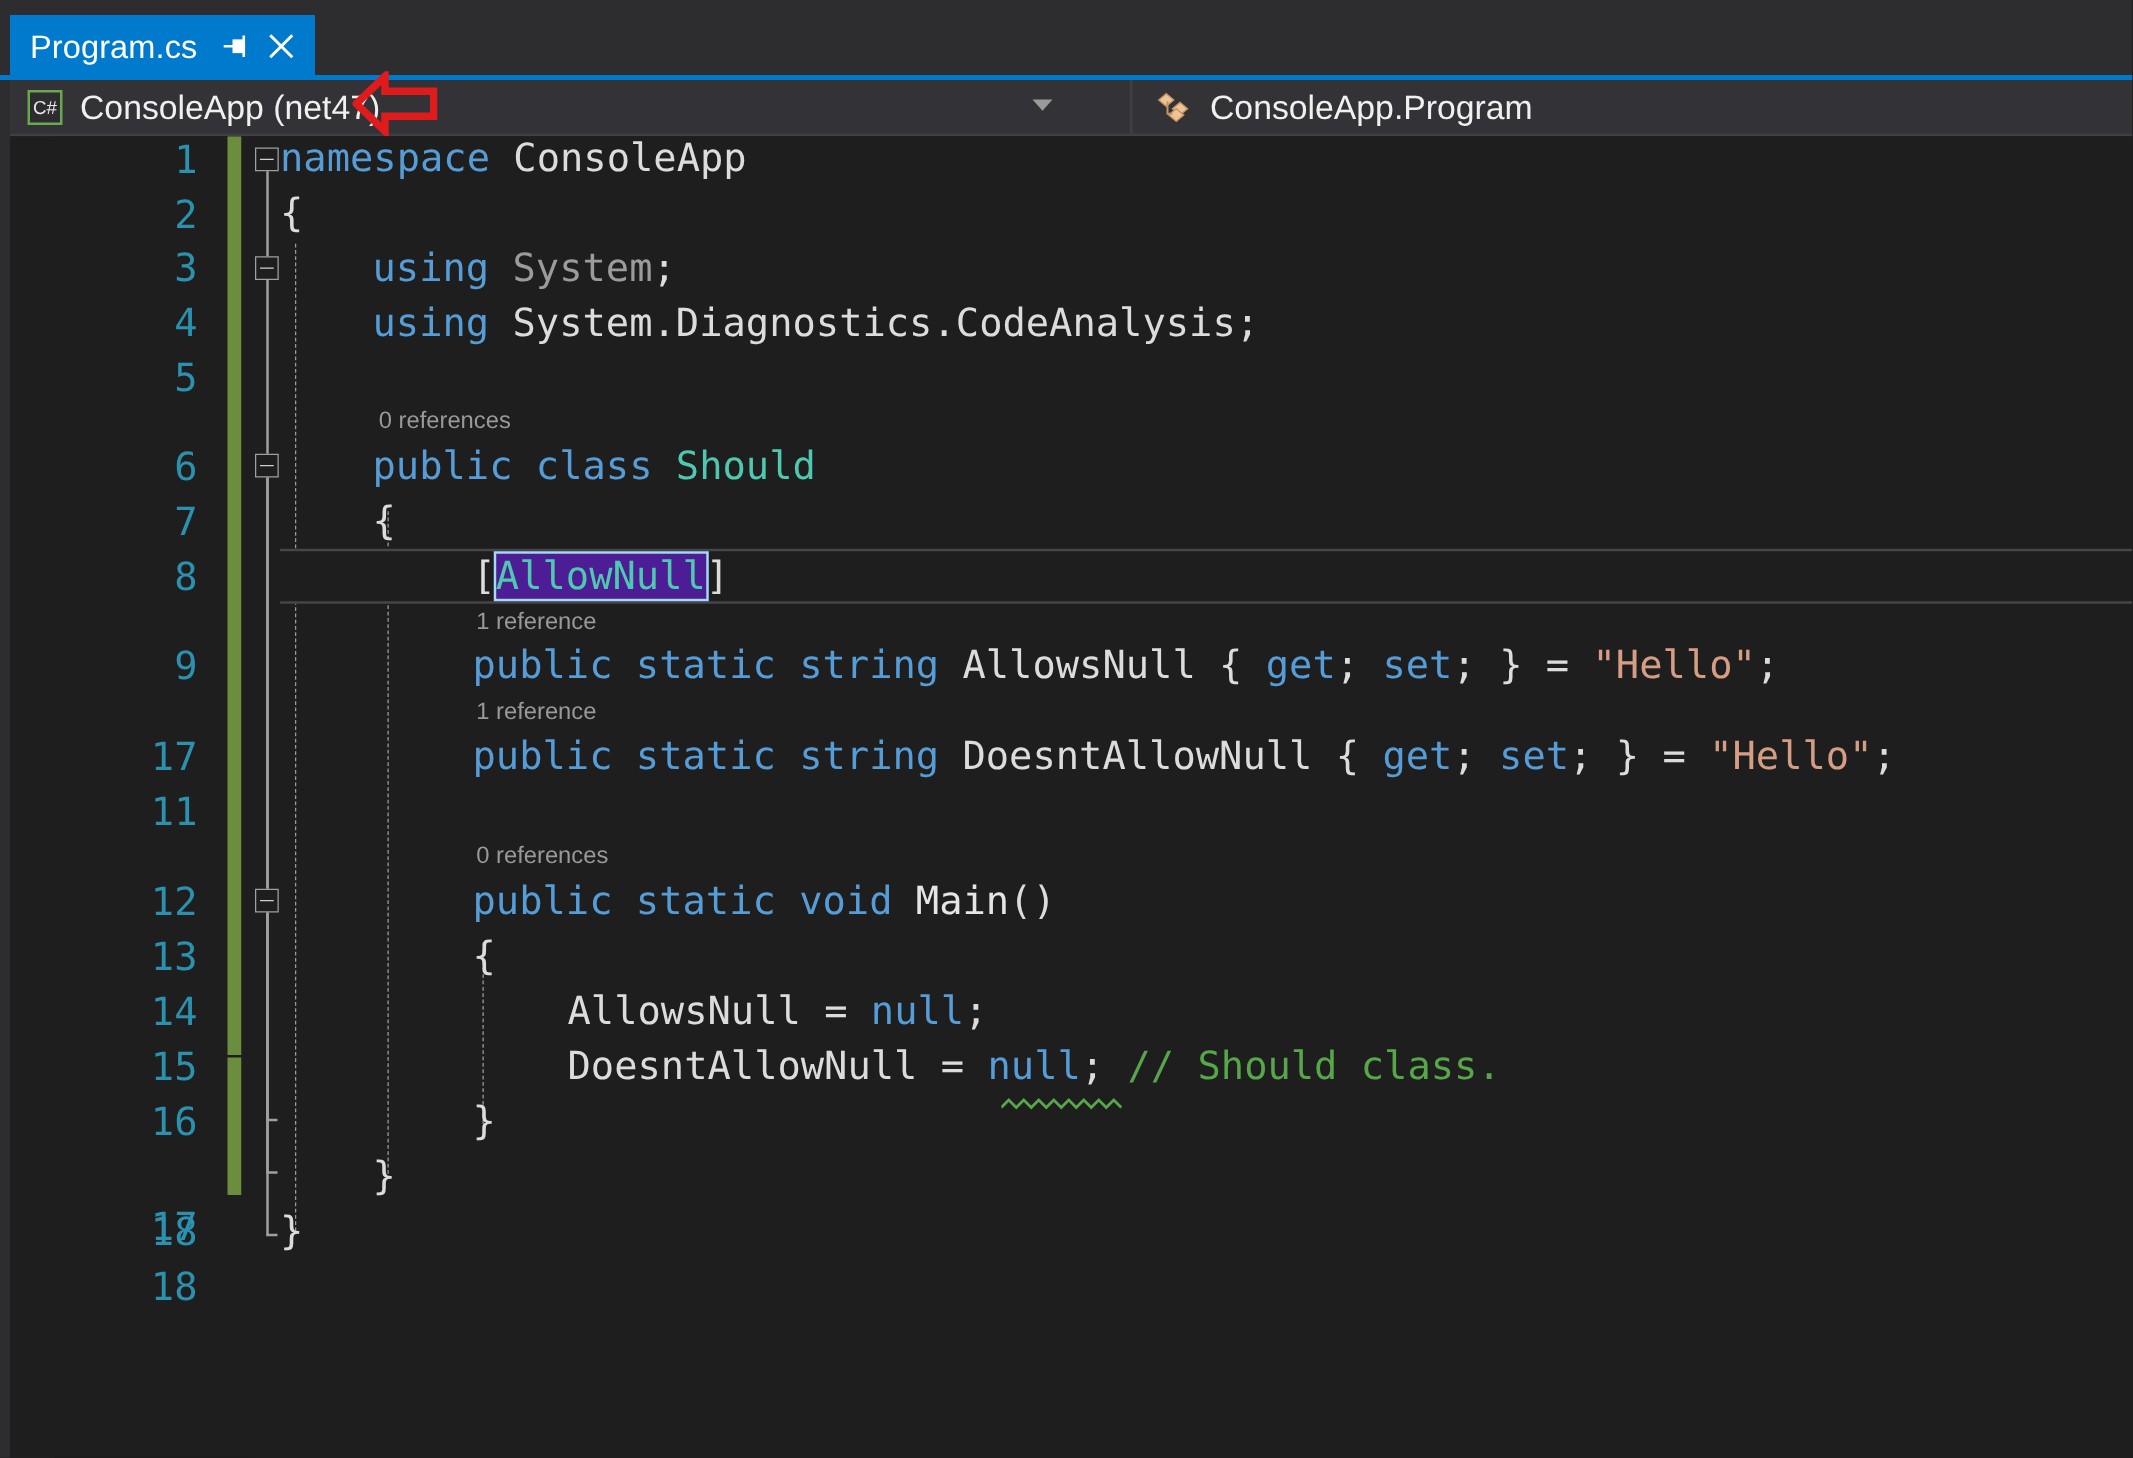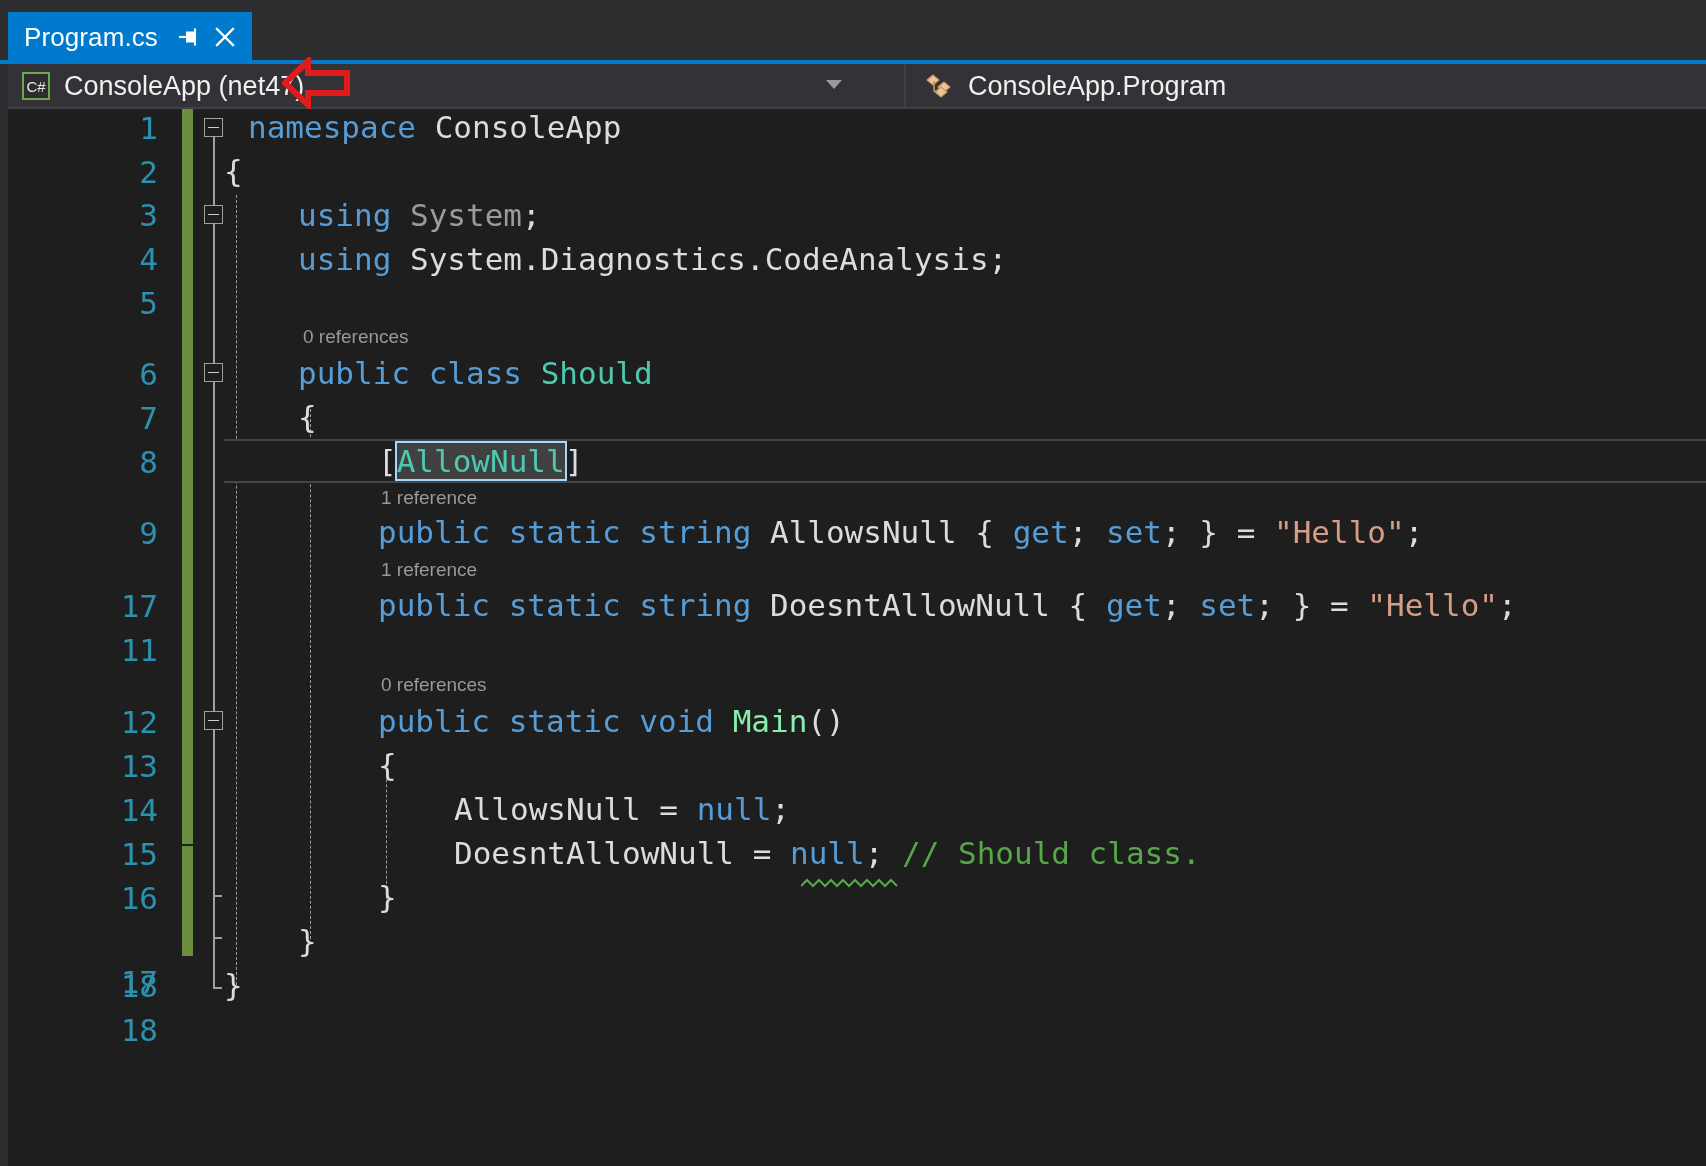--- a/index.html
+++ b/index.html
@@ -217,21 +217,21 @@
   .ident   { color: #dcdcdc; }
   .type    { color: #4ec9b0; }
   .str     { color: #d69d85; }
   .cmt     { color: #57a64a; }
   .brace   { color: #dcdcdc; }
   .punct   { color: #dcdcdc; }
   .gray    { color: #9b9b9b; }
 
   
   .sel {
-    background: #404040;
+    background: #4c1d95;
     outline: 2px solid #a6d8ff;
     color: #4ec9b0;
   }
 
   
   .squiggle {
     position: absolute;
     height: 12px;
   }
 
@@ -356,39 +356,39 @@
       <div class="lineno" style="top:771px;">16</div>
       <div class="lineno" style="top:815px;margin-top:40px;">17</div>
       <div class="lineno" style="top:859px;">18</div>
       <div class="lineno" style="top:903px;">18</div>
 
       <div class="codelens" style="left:295px; top:217px;">0 references</div>
       <div class="codelens" style="left:373px; top:378px;">1 reference</div>
       <div class="codelens" style="left:373px; top:450px;">1 reference</div>
       <div class="codelens" style="left:373px; top:565px;">0 references</div>
 
-      <div class="codetext" style="top:0px; left:216px;padding-left:24px;"><span class="kw">namespace</span> <span class="ident">ConsoleApp</span></div>
+      <div class="codetext" style="top:0px; left:216px;"><span class="kw">namespace</span> <span class="ident">ConsoleApp</span></div>
 
       <div class="codetext" style="top:44px; left:216px;"><span class="brace">{</span></div>
 
       <div class="codetext" style="top:88px; left:290px;"><span class="kw">using</span> <span class="gray">System</span><span class="punct">;</span></div>
 
       <div class="codetext" style="top:132px; left:290px;"><span class="kw">using</span> <span class="ident">System</span><span class="punct">.</span><span class="ident">Diagnostics</span><span class="punct">.</span><span class="ident">CodeAnalysis</span><span class="punct">;</span></div>
 
       <div class="codetext" style="top:246px; left:290px;"><span class="kw">public</span> <span class="kw">class</span> <span class="type">Should</span></div>
 
       <div class="codetext" style="top:290px; left:290px;"><span class="brace">{</span></div>
 
       <div class="codetext" style="top:334px; left:370px;"><span class="punct">[</span><span class="sel">AllowNull</span><span class="punct">]</span></div>
 
       <div class="codetext" style="top:405px; left:370px;"><span class="kw">public</span> <span class="kw">static</span> <span class="kw">string</span> <span class="ident">AllowsNull</span> <span class="brace">{</span> <span class="kw">get</span><span class="punct">;</span> <span class="kw">set</span><span class="punct">;</span> <span class="brace">}</span> <span class="punct">=</span> <span class="str">"Hello"</span><span class="punct">;</span></div>
 
       <div class="codetext" style="top:478px; left:370px;"><span class="kw">public</span> <span class="kw">static</span> <span class="kw">string</span> <span class="ident">DoesntAllowNull</span> <span class="brace">{</span> <span class="kw">get</span><span class="punct">;</span> <span class="kw">set</span><span class="punct">;</span> <span class="brace">}</span> <span class="punct">=</span> <span class="str">"Hello"</span><span class="punct">;</span></div>
 
-      <div class="codetext" style="top:594px; left:370px;"><span class="kw">public</span> <span class="kw">static</span> <span class="kw">void</span> <span class="type" style="color:#86efac;">Main</span><span class="punct">()</span></div>
+      <div class="codetext" style="top:594px; left:370px;"><span class="kw">public</span> <span class="kw">static</span> <span class="kw">void</span> <span class="type" style="color:#e5e5e5;">Main</span><span class="punct">()</span></div>
 
       <div class="codetext" style="top:638px; left:370px;"><span class="brace">{</span></div>
 
       <div class="codetext" style="top:682px; left:446px;"><span class="ident">AllowsNull</span> <span class="punct">=</span> <span class="kw">null</span><span class="punct">;</span></div>
 
       <div class="codetext" style="top:726px; left:446px;"><span class="ident">DoesntAllowNull</span> <span class="punct">=</span> <span class="kw">null</span><span class="punct">;</span> <span class="cmt">// Should class.</span></div>
 
       <div class="codetext" style="top:770px; left:370px;"><span class="brace">}</span></div>
 
       <div class="codetext" style="top:814px; left:290px;"><span class="brace">}</span></div>

